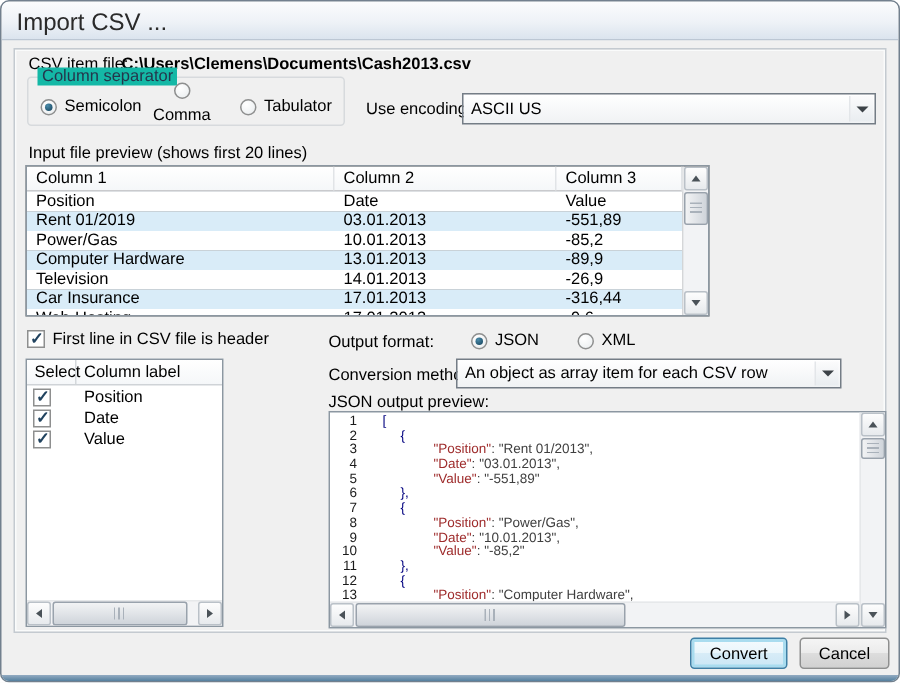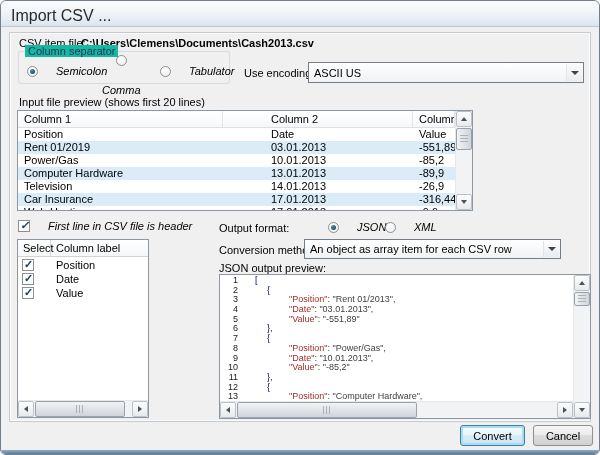--- a/index.html
+++ b/index.html
@@ -26,21 +26,21 @@
   }
   .lbl{position:absolute;white-space:nowrap;}
   .bold{font-weight:bold;}
   
   .groupbox{
     position:absolute;left:17px;top:50px;width:212px;height:33px;
     border:1px solid #d7dadd;border-radius:3px;
   }
   .gb-label{position:absolute;left:6px;top:-7px;background:#14b8a6;padding:0 3px;color:#24364c;}
   
-  .opt{position:absolute;display:flex;align-items:center;gap:18px;white-space:nowrap;cursor:default;font-style:italic;}
+  .opt{position:absolute;display:flex;align-items:center;gap:5px;white-space:nowrap;cursor:default;}
   .radio{
     width:11px;height:11px;border:1px solid #8e8f8f;border-radius:50%;
     background:radial-gradient(circle at 35% 30%,#ffffff,#e8ecee);position:relative;flex:0 0 auto;
   }
   .radio.on::after{
     content:"";position:absolute;left:2px;top:2px;width:5px;height:5px;border-radius:50%;
     background:radial-gradient(circle at 35% 30%,#4b8cab,#123f58);
   }
   .checkbox{
     width:12px;height:12px;border:1px solid #8e8f8f;background:#fff;
@@ -61,21 +61,21 @@
   .tri-down{width:0;height:0;border-left:4px solid transparent;border-right:4px solid transparent;border-top:4px solid #3c4247;}
   
   .table{
     position:absolute;left:16px;top:109px;width:456px;height:101px;
     border:1px solid #8c97a1;background:#737373;overflow:hidden;
   }
   .thead{position:absolute;left:0;top:0;right:17px;height:17px;display:flex;
     background:linear-gradient(180deg,#ffffff,#f5f7f9);border-bottom:1px solid #dde0e3;}
   .th{padding-left:6px;line-height:16px;border-right:1px solid #e1e4e7;overflow:hidden;white-space:nowrap;}
   .c0{width:205px;flex:0 0 auto;}
-  .c1{width:148px;flex:0 0 auto;margin-left:42px;}
+  .c1{width:148px;flex:0 0 auto;}
   .c2{flex:1 1 auto;}
   .tbody{position:absolute;left:0;top:17px;right:17px;bottom:0;overflow:hidden;}
   .trow{display:flex;height:13px;line-height:13px;background:#fff;}
   .trow.hl{background:#d9ecf8;}
   .tcell{padding-left:6px;overflow:hidden;white-space:nowrap;flex:0 0 auto;}
   .tcell.c2{flex:1 1 auto;}
   
   .vscroll{position:absolute;top:0;right:0;bottom:0;width:17px;background:#f2f3f5;border-left:1px solid #e6e8ea;}
   .hscroll{position:absolute;left:0;bottom:0;height:17px;background:#f2f3f5;border-top:1px solid #e6e8ea;}
   .sb-btn{position:absolute;width:16px;height:16px;background:linear-gradient(180deg,#fdfdfd,#e7eaed);
@@ -251,21 +251,21 @@
           <i class="tri-l"></i>
         </div>
       <div class="sb-thumb h" style="left:17px;width:90px;"></div>
       <div class="sb-btn right">
           <i class="tri-r"></i>
         </div>
     </div>
   </div>
 
   <span class="lbl" style="left:218px;top:221px;">Output format:</span>
-  <label class="opt" style="left:306px;top:220px;padding-left:21px;">
+  <label class="opt" style="left:292px;top:220px;padding-left:21px;">
     <span class="radio on"></span>
     <span>JSON</span>
   </label>
   <label class="opt" style="left:384px;top:220px;">
     <span class="radio"></span>
     <span>XML</span>
   </label>
 
   <span class="lbl" style="left:218px;top:243px;">Conversion method:</span>
   <div class="combo" style="left:303px;top:238px;width:257px;height:20px;">

